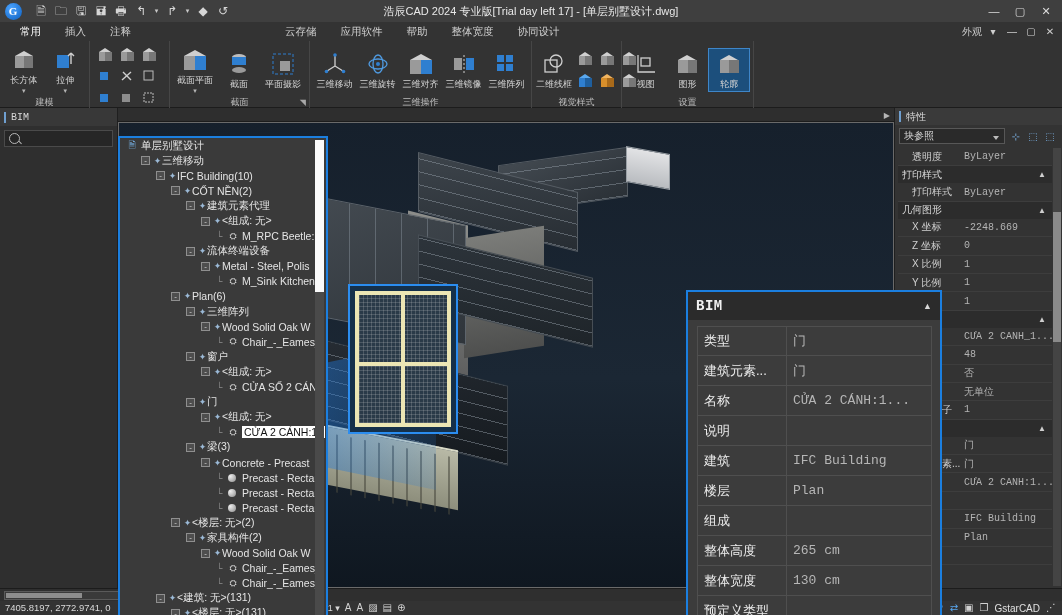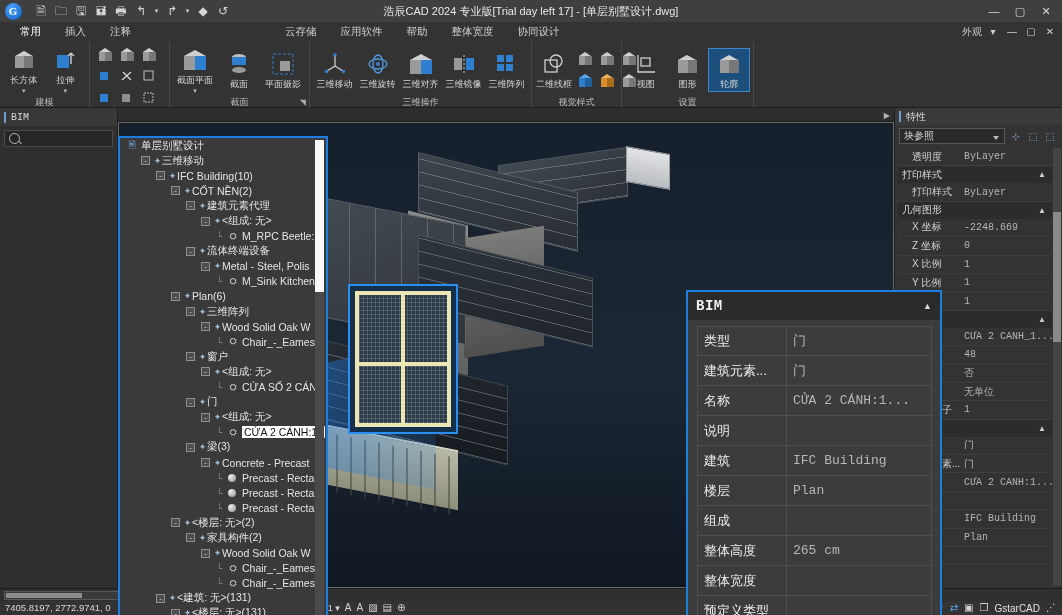--- a/index.html
+++ b/index.html
@@ -981,20 +981,21 @@
           <div class="bimrow">
             <div class="k">组成</div>
             <div class="v"></div>
           </div>
           <div class="bimrow">
             <div class="k">整体高度</div>
             <div class="v">265 cm</div>
           </div>
           <div class="bimrow">
             <div class="k">整体宽度</div>
+            <div class="v">130 cm</div>
           </div>
           <div class="bimrow">
             <div class="k">预定义类型</div>
             <div class="v"></div>
           </div>
         </div>
     </div>
   </div>
 
   <div class="cmdbar">

